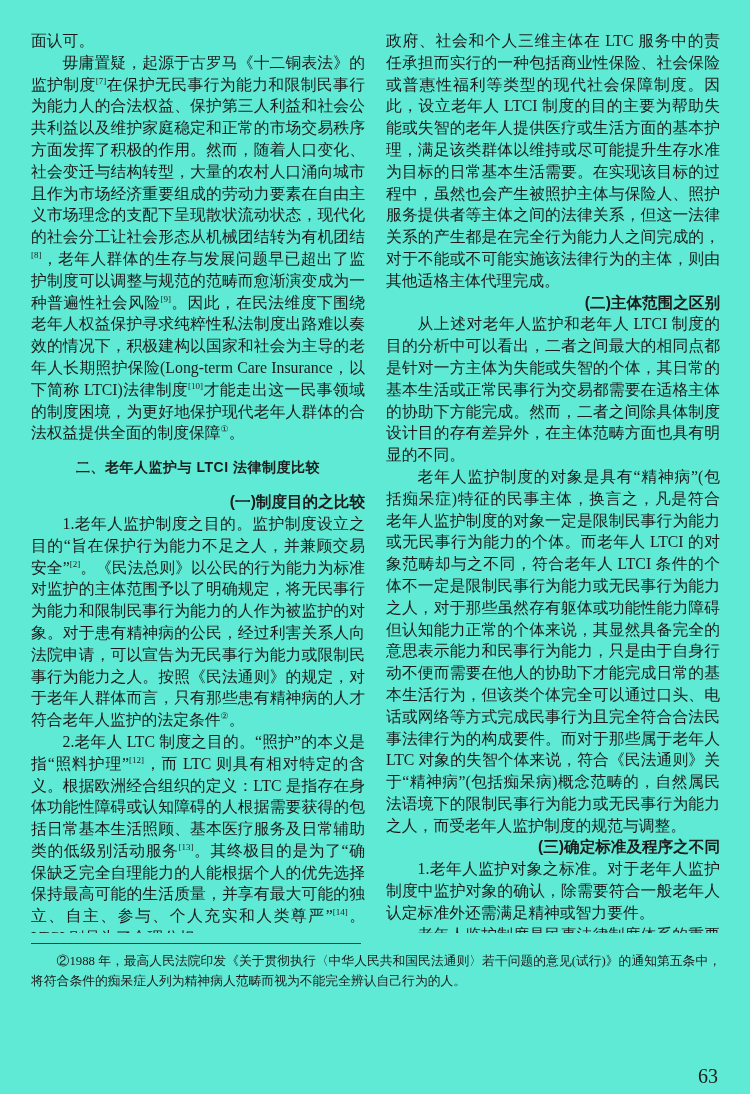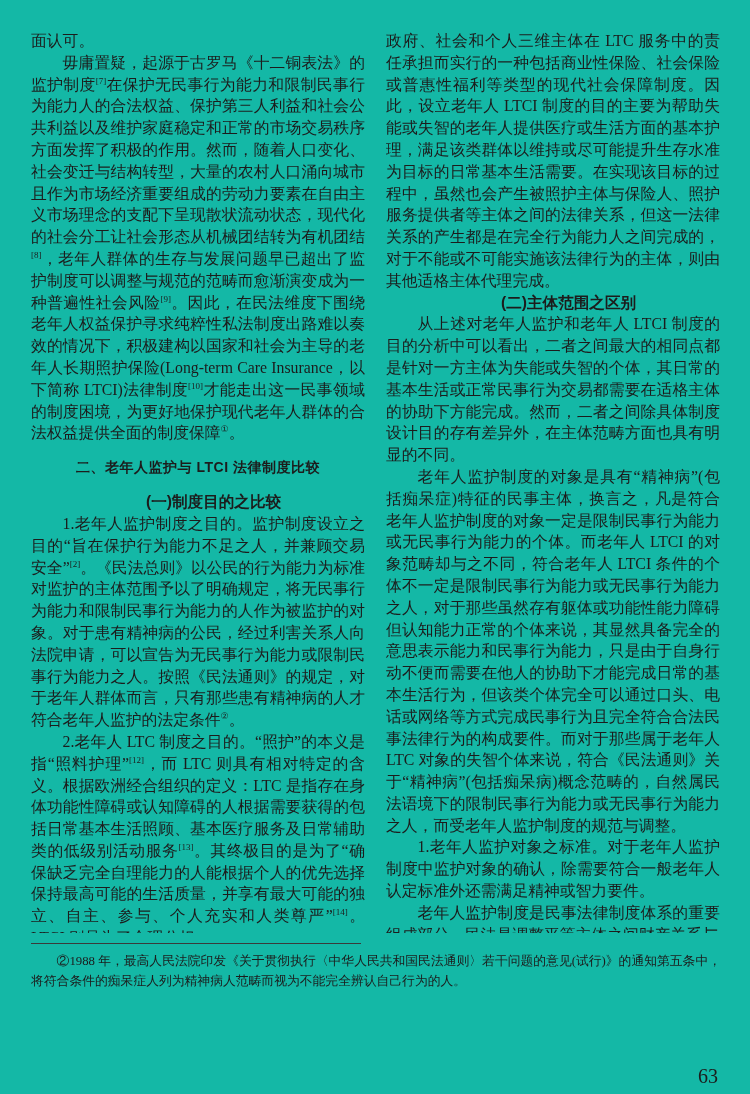--- a/index.html
+++ b/index.html
@@ -6,21 +6,21 @@
   body{
     width:750px;height:1094px;
     background:#f1f1ef;
     font-family:"Liberation Serif","DejaVu Serif",serif;
     color:#1c1c1c;
   }
   .page{
     position:relative;
     width:750px;height:1094px;
     box-sizing:border-box;
-    background:#14b8a6;
+    background:#5eead4;
     padding:30px 29px 0 31px;
     overflow:hidden;
   }
   .columns{
     display:flex;
     gap:21px;
     height:903px;
     overflow:hidden;
   }
   .col{
@@ -43,21 +43,21 @@
     letter-spacing:0.5px;
     margin:15px 0 14px 0;
   }
   .h2{
     font-family:"Liberation Sans","DejaVu Sans",sans-serif;
     font-weight:700;
     font-size:15.6px;
     line-height:21.8px;
     text-indent:2em;
     margin:0;
-    text-align:center;
+    text-align:right;
   }
   sup.cite{
     font-size:9px;
     line-height:0;
     vertical-align:super;
   }
   .footnote-sep{
     width:330px;
     border-top:1.5px solid #3a3a3a;
     margin:10px 0 7px 0;
@@ -88,20 +88,21 @@
         <div class="h1">二、老年人监护与 LTCI 法律制度比较</div>
         <div class="h2">(一)制度目的之比较</div>
         <p class="para indent"><span>1.老年人监护制度之目的。监护制度设立之目的“旨在保护行为能力不足之人，并兼顾交易安全”</span><sup class="cite">[2]</sup><span>。《民法总则》以公民的行为能力为标准对监护的主体范围予以了明确规定，将无民事行为能力和限制民事行为能力的人作为被监护的对象。对于患有精神病的公民，经过利害关系人向法院申请，可以宣告为无民事行为能力或限制民事行为能力之人。按照《民法通则》的规定，对于老年人群体而言，只有那些患有精神病的人才符合老年人监护的法定条件</span><sup class="cite">②</sup><span>。</span></p>
         <p class="para indent"><span>2.老年人 LTC 制度之目的。“照护”的本义是指“照料护理”</span><sup class="cite">[12]</sup><span>，而 LTC 则具有相对特定的含义。根据欧洲经合组织的定义：LTC 是指存在身体功能性障碍或认知障碍的人根据需要获得的包括日常基本生活照顾、基本医疗服务及日常辅助类的低级别活动服务</span><sup class="cite">[13]</sup><span>。其终极目的是为了“确保缺乏完全自理能力的人能根据个人的优先选择保持最高可能的生活质量，并享有最大可能的独立、自主、参与、个人充实和人类尊严”</span><sup class="cite">[14]</sup><span>。LTCI 则是为了合理分担</span></p>
       </div>
     <div class="col" id="col-right">
         <p class="para"><span>政府、社会和个人三维主体在 LTC 服务中的责任承担而实行的一种包括商业性保险、社会保险或普惠性福利等类型的现代社会保障制度。因此，设立老年人 LTCI 制度的目的主要为帮助失能或失智的老年人提供医疗或生活方面的基本护理，满足该类群体以维持或尽可能提升生存水准为目标的日常基本生活需要。在实现该目标的过程中，虽然也会产生被照护主体与保险人、照护服务提供者等主体之间的法律关系，但这一法律关系的产生都是在完全行为能力人之间完成的，对于不能或不可能实施该法律行为的主体，则由其他适格主体代理完成。</span></p>
         <div class="h2">(二)主体范围之区别</div>
         <p class="para indent"><span>从上述对老年人监护和老年人 LTCI 制度的目的分析中可以看出，二者之间最大的相同点都是针对一方主体为失能或失智的个体，其日常的基本生活或正常民事行为交易都需要在适格主体的协助下方能完成。然而，二者之间除具体制度设计目的存有差异外，在主体范畴方面也具有明显的不同。</span></p>
         <p class="para indent"><span>老年人监护制度的对象是具有“精神病”(包括痴呆症)特征的民事主体，换言之，凡是符合老年人监护制度的对象一定是限制民事行为能力或无民事行为能力的个体。而老年人 LTCI 的对象范畴却与之不同，符合老年人 LTCI 条件的个体不一定是限制民事行为能力或无民事行为能力之人，对于那些虽然存有躯体或功能性能力障碍但认知能力正常的个体来说，其显然具备完全的意思表示能力和民事行为能力，只是由于自身行动不便而需要在他人的协助下才能完成日常的基本生活行为，但该类个体完全可以通过口头、电话或网络等方式完成民事行为且完全符合合法民事法律行为的构成要件。而对于那些属于老年人 LTC 对象的失智个体来说，符合《民法通则》关于“精神病”(包括痴呆病)概念范畴的，自然属民法语境下的限制民事行为能力或无民事行为能力之人，而受老年人监护制度的规范与调整。</span></p>
+        <div class="h2">(三)确定标准及程序之不同</div>
         <p class="para indent"><span>1.老年人监护对象之标准。对于老年人监护制度中监护对象的确认，除需要符合一般老年人认定标准外还需满足精神或智力要件。</span></p>
         <p class="para indent"><span>老年人监护制度是民事法律制度体系的重要组成部分。民法是调整平等主体之间财产关系与</span></p>
       </div>
   </div>
   <div class="footnote-sep"></div>
   <div class="footnotes" id="footnotes">
       <p>②1988 年，最高人民法院印发《关于贯彻执行〈中华人民共和国民法通则〉若干问题的意见(试行)》的通知第五条中，将符合条件的痴呆症人列为精神病人范畴而视为不能完全辨认自己行为的人。</p>
     </div>
   <div class="page-number">63</div>
 </div>

